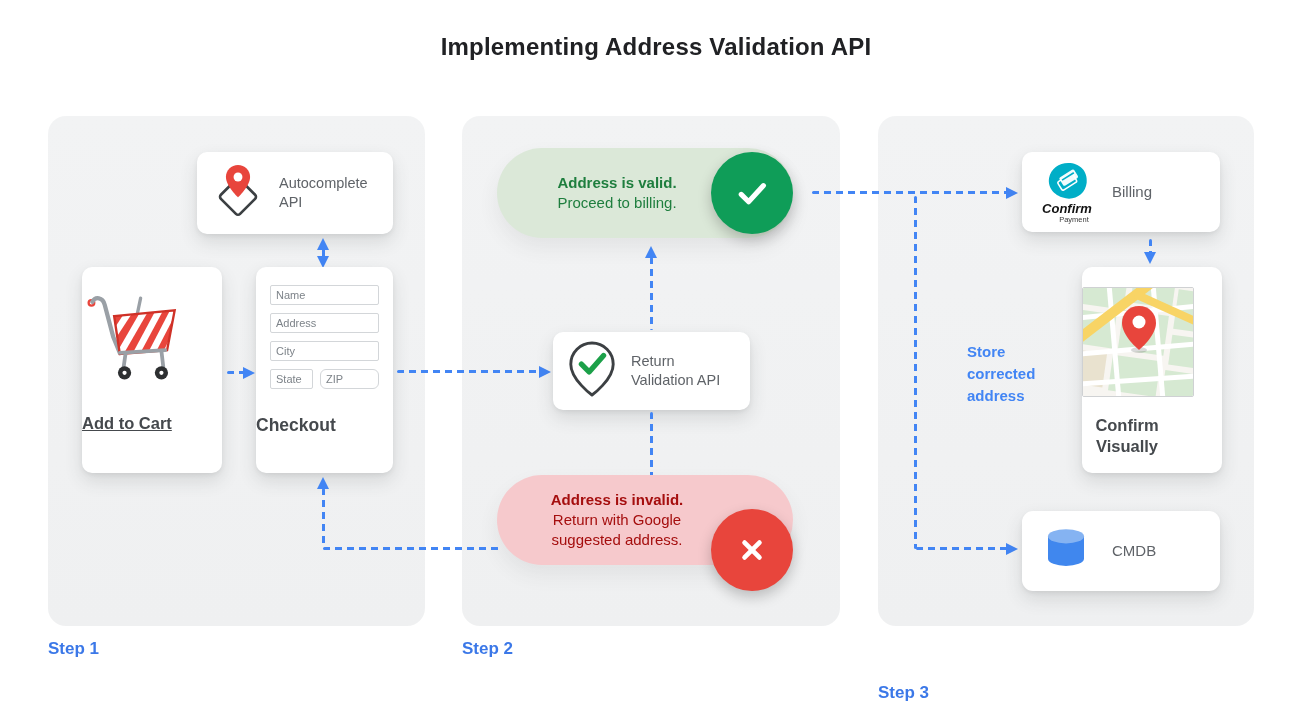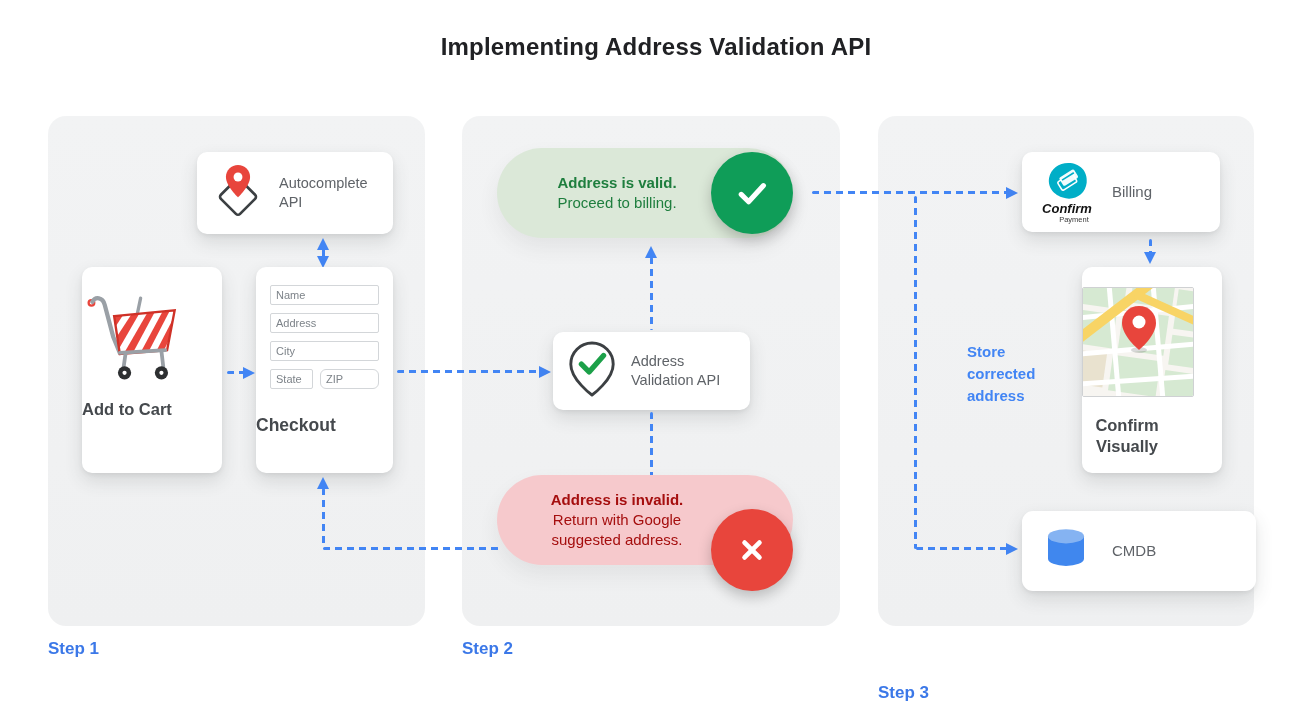--- a/index.html
+++ b/index.html
@@ -128,21 +128,21 @@
         <polygon points="34,30 98,24 90,66 40,70" fill="none" stroke="#cf3127" stroke-width="2.5"></polygon>
         <path d="M40 69 L88 66" stroke="#9aa0a6" stroke-width="4" stroke-linecap="round" fill="none"></path>
         <line x1="46" y1="70" x2="44" y2="84" stroke="#9aa0a6" stroke-width="4" stroke-linecap="round"></line>
         <line x1="84" y1="67" x2="86" y2="84" stroke="#9aa0a6" stroke-width="4" stroke-linecap="round"></line>
         <circle cx="45" cy="90" r="7" fill="#2d2f31"></circle>
           <circle cx="45" cy="90" r="2.2" fill="#fff"></circle>
         <circle cx="84" cy="90" r="7" fill="#2d2f31"></circle>
           <circle cx="84" cy="90" r="2.2" fill="#fff"></circle>
       </svg>
     </span>
-    <span class="big-label" style="margin-top:10px;">Add to Cart</span>
+    <span class="big-label" style="margin-top:24px;text-decoration:underline;">Add to Cart</span>
   </div>
 
   <div class="card big-card" style="left:256px;top:267px;width:137px;height:206px;">
     <div class="fields">
       <input placeholder="Name" style="">
       <input placeholder="Address" style="">
       <input placeholder="City" style="">
       <div class="row">
         <input class="st" placeholder="State" style="">
         <input class="zp" placeholder="ZIP" style="">
@@ -173,21 +173,21 @@
     </svg>
   </div>
 
   <div class="card api-card" style="left:553px;top:332px;width:197px;height:78px;">
     <span>
       <svg width="54" height="58" viewBox="0 0 56 60">
         <path d="M28 3 C15.8 3 6 12.8 6 25 C6 41 28 57 28 57 C28 57 50 41 50 25 C50 12.8 40.2 3 28 3 Z" fill="#ffffff" stroke="#3c4043" stroke-width="3" stroke-linejoin="round"></path>
         <polyline points="17,25 25,33 40,16" fill="none" stroke="#1CA049" stroke-width="5.5" stroke-linecap="round" stroke-linejoin="round"></polyline>
       </svg>
     </span>
-    <span class="txt">Address Validation API</span>
+    <span class="txt">Return Validation API</span>
   </div>
 
   <div>
     <div class="ah up" style="left:645px;top:246px;"></div>
     <div class="dash-v" style="left:650px;top:257px;height:73px;"></div>
   </div>
 
   <div>
     <div class="dash-v" style="left:650px;top:412px;height:73px;"></div>
     <div class="ah down" style="left:645px;top:484px;"></div>
@@ -271,21 +271,21 @@
         <line x1="-6" y1="52" x2="72" y2="-8" stroke="#f8d465" stroke-width="10"></line>
         <line x1="52" y1="6" x2="114" y2="34" stroke="#f8d465" stroke-width="8"></line>
         <ellipse cx="56" cy="62" rx="8" ry="3" fill="rgba(0,0,0,0.15)"></ellipse>
         <path d="M56 18 C46 18 39 25.5 39 35 C39 48 56 62 56 62 C56 62 73 48 73 35 C73 25.5 66 18 56 18 Z" fill="#E8453C"></path>
         <circle cx="56" cy="34" r="6.5" fill="#ffffff"></circle>
       </svg>
     </div>
     <span class="big-label" style="margin-top:18px;width:90px;">Confirm Visually</span>
   </div>
 
-  <div class="card api-card" style="left:1022px;top:511px;width:234px;height:80px;border-radius:11px;">
+  <div class="card api-card" style="left:1022px;top:511px;width:198px;height:80px;border-radius:11px;">
     <span style="margin-left:8px;">
       <svg width="48" height="46" viewBox="0 0 64 58">
         <path d="M8 12 L8 42 A24 9.5 0 0 0 56 42 L56 12 Z" fill="#4087EE"></path>
         <ellipse cx="32" cy="12" rx="24" ry="9.5" fill="#85B3F2"></ellipse>
       </svg>
     </span>
     <span class="txt" style="font-size:15px;margin-left:10px;">CMDB</span>
   </div>
 
   <div class="step-label" style="left:48px;">Step 1</div>

